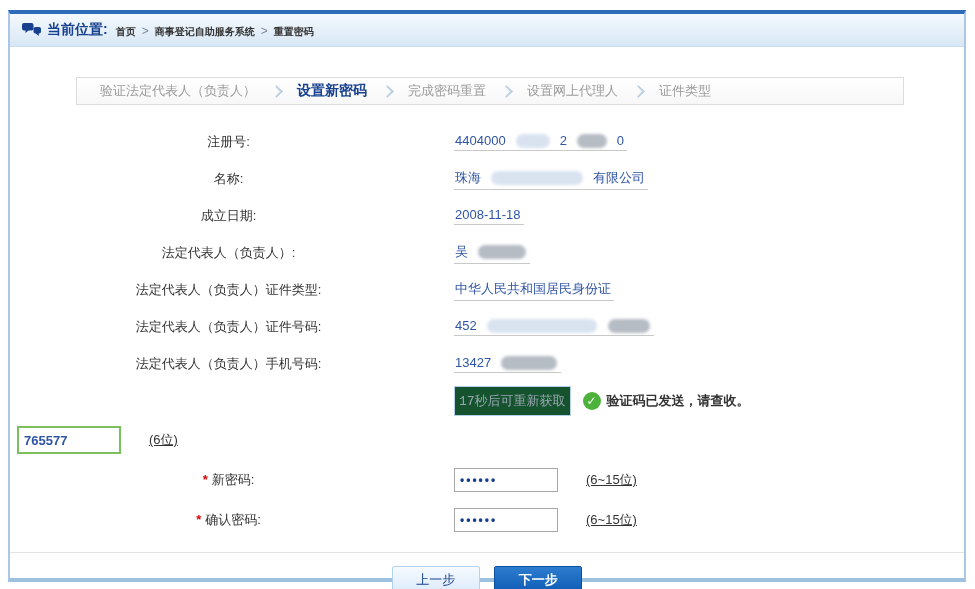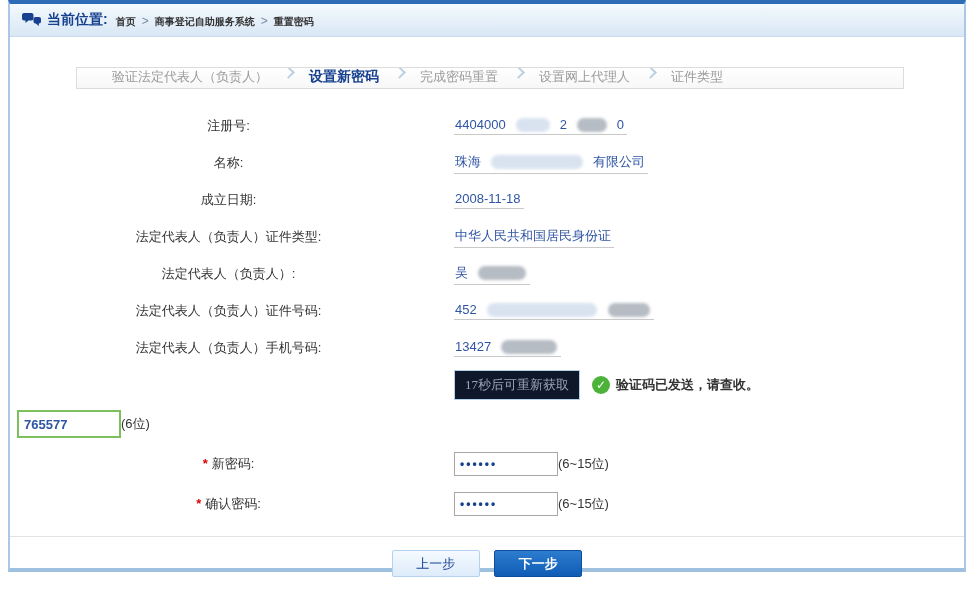--- a/index.html
+++ b/index.html
@@ -3,43 +3,43 @@
 <meta charset="utf-8">
 <style>
   * { box-sizing: border-box; }
   html,body { margin:0; padding:0; }
   body {
     width: 975px; height: 589px; background: #ffffff;
     font-family: "Liberation Sans", "DejaVu Sans", sans-serif;
     position: relative; overflow: hidden;
   }
   .page {
-    position: absolute; left: 8px; top: 0; width: 958px; height: 572px;
+    position: absolute; left: 8px; top: 10px; width: 958px; height: 572px;
     background: #fff;
     border-top: 4px solid #2f6cb8;
     border-left: 2px solid #abc7e5;
     border-right: 2px solid #abc7e5;
     border-bottom: 4px solid #9ec1e0;
   }
   
   .breadcrumb-bar {
     height: 33px; display: flex; align-items: center;
     background: linear-gradient(#f4f9fd, #d8e7f5);
     border-bottom: 1px solid #cddcec;
     padding: 0 12px;
   }
   .bc-icon { display: inline-flex; align-items: center; margin-right: 6px; }
   .bc-label { color: #17418f; font-weight: bold; font-size: 14px; margin-right: 8px; }
   .crumb { color: #333; font-size: 10px; font-weight: bold; }
   .sep { color: #7a8aa0; margin: 0 6px; font-size: 12px; }
   
   .wizard {
-    display: flex; 
-    border: 1px solid #dcdcdc; height: 22px;
-    margin: 30px 60px 18px 66px; padding: 0 24px;
+    display: flex; align-items: center;
+    border: 1px solid #dcdcdc; height: 28px;
+    margin: 30px 60px 18px 66px; padding: 0 12px;
     background: linear-gradient(#ffffff, #f7f7f7);
     white-space: nowrap; overflow: hidden;
   }
   .step { color: #9a9a9a; font-size: 13px; margin: 0 11px; }
   .step.active { color: #17418f; font-weight: bold; font-size: 14px; }
   .chev {
     width: 9px; height: 9px; flex: none;
     border-top: 2px solid #bcd0e4; border-right: 2px solid #bcd0e4;
     transform: rotate(45deg); margin: 0 5px;
   }
@@ -60,42 +60,42 @@
   .vtext { color: #2f55a4; }
   .blur {
     display: inline-block; height: 14px; border-radius: 7px;
     filter: blur(1.5px); margin: 0 1px; vertical-align: middle;
   }
   .blur.light { background: #d9e3f0; }
   .blur.dark  { background: #b6bcc4; }
   
   .sms-row { height: 34px; margin: 2px 0; }
   .countdown-btn {
-    background: #0f172a; border: 1px solid #b5d0ea; color: #9aa6b4;
-    font-size: 13px; padding: 5px 10px; font-family: Liberation Serif, serif;
+    background: #14532d; border: 1px solid #b5d0ea; color: #9aa6b4;
+    font-size: 13px; padding: 5px 4px; font-family: Liberation Mono, monospace;
   }
   .check-icon {
     flex: none; width: 18px; height: 18px; border-radius: 50%;
     background: #4db23a; color: #fff; font-size: 12px; font-weight: bold;
     line-height: 18px; text-align: center; margin: 0 6px 0 12px;
   }
   .sms-msg { color: #333; font-weight: 600; font-size: 13px; text-align: center; }
   
   .star { color: #dd0000; font-weight: bold; margin-right: 4px; }
   .captcha-input {
     width: 104px; height: 25px; border: 2px solid #7cc05e;
     color: #2f55a4; font-weight: bold; font-size: 13px;
     padding: 12px 5px; font-family: inherit; outline: none;
   }
   .pwd-input {
     width: 104px; height: 24px; border: 1px solid #a6a6a6;
     color: #16418e; font-weight: bold; font-size: 12px; letter-spacing: 2px;
     padding: 2px 5px; font-family: inherit; outline: none;
   }
-  .hint { color: #333; font-size: 13px; margin-left: 0; }
+  .hint { color: #333; font-size: 13px; margin-left: 28px; text-decoration: underline; }
   
   .footer {
     border-top: 1px solid #e3e3e3; margin-top: 12px;
     padding-top: 13px; text-align: center;
   }
   .btn-prev {
     width: 88px; height: 27px; border-radius: 2px; cursor: pointer;
     background: linear-gradient(#f5faff, #ddebfa);
     border: 1px solid #b3d2f0; color: #17418f; font-size: 13px;
     font-family: inherit;
@@ -161,33 +161,33 @@
         </div>
         <div class="row">
           <div class="label">成立日期:</div>
           <div class="value-area">
             <span class="vwrap">
               <span class="vtext">2008-11-18</span>
             </span>
           </div>
         </div>
         <div class="row">
-          <div class="label">法定代表人（负责人）证件类型:</div>
-          <div class="value-area">
-            <span class="vwrap">
-              <span class="vtext">中华人民共和国居民身份证</span>
-            </span>
-          </div>
-        </div>
-        <div class="row">
           <div class="label">法定代表人（负责人）:</div>
           <div class="value-area">
             <span class="vwrap">
               <span class="vtext">吴</span>
               <span class="blur dark" style="width: 48px;"></span>
+            </span>
+          </div>
+        </div>
+        <div class="row">
+          <div class="label">法定代表人（负责人）证件类型:</div>
+          <div class="value-area">
+            <span class="vwrap">
+              <span class="vtext">中华人民共和国居民身份证</span>
             </span>
           </div>
         </div>
         <div class="row">
           <div class="label">法定代表人（负责人）证件号码:</div>
           <div class="value-area">
             <span class="vwrap">
               <span class="vtext">452</span>
               <span class="blur light" style="width: 110px;"></span>
               <span class="blur dark" style="width: 42px;"></span>

